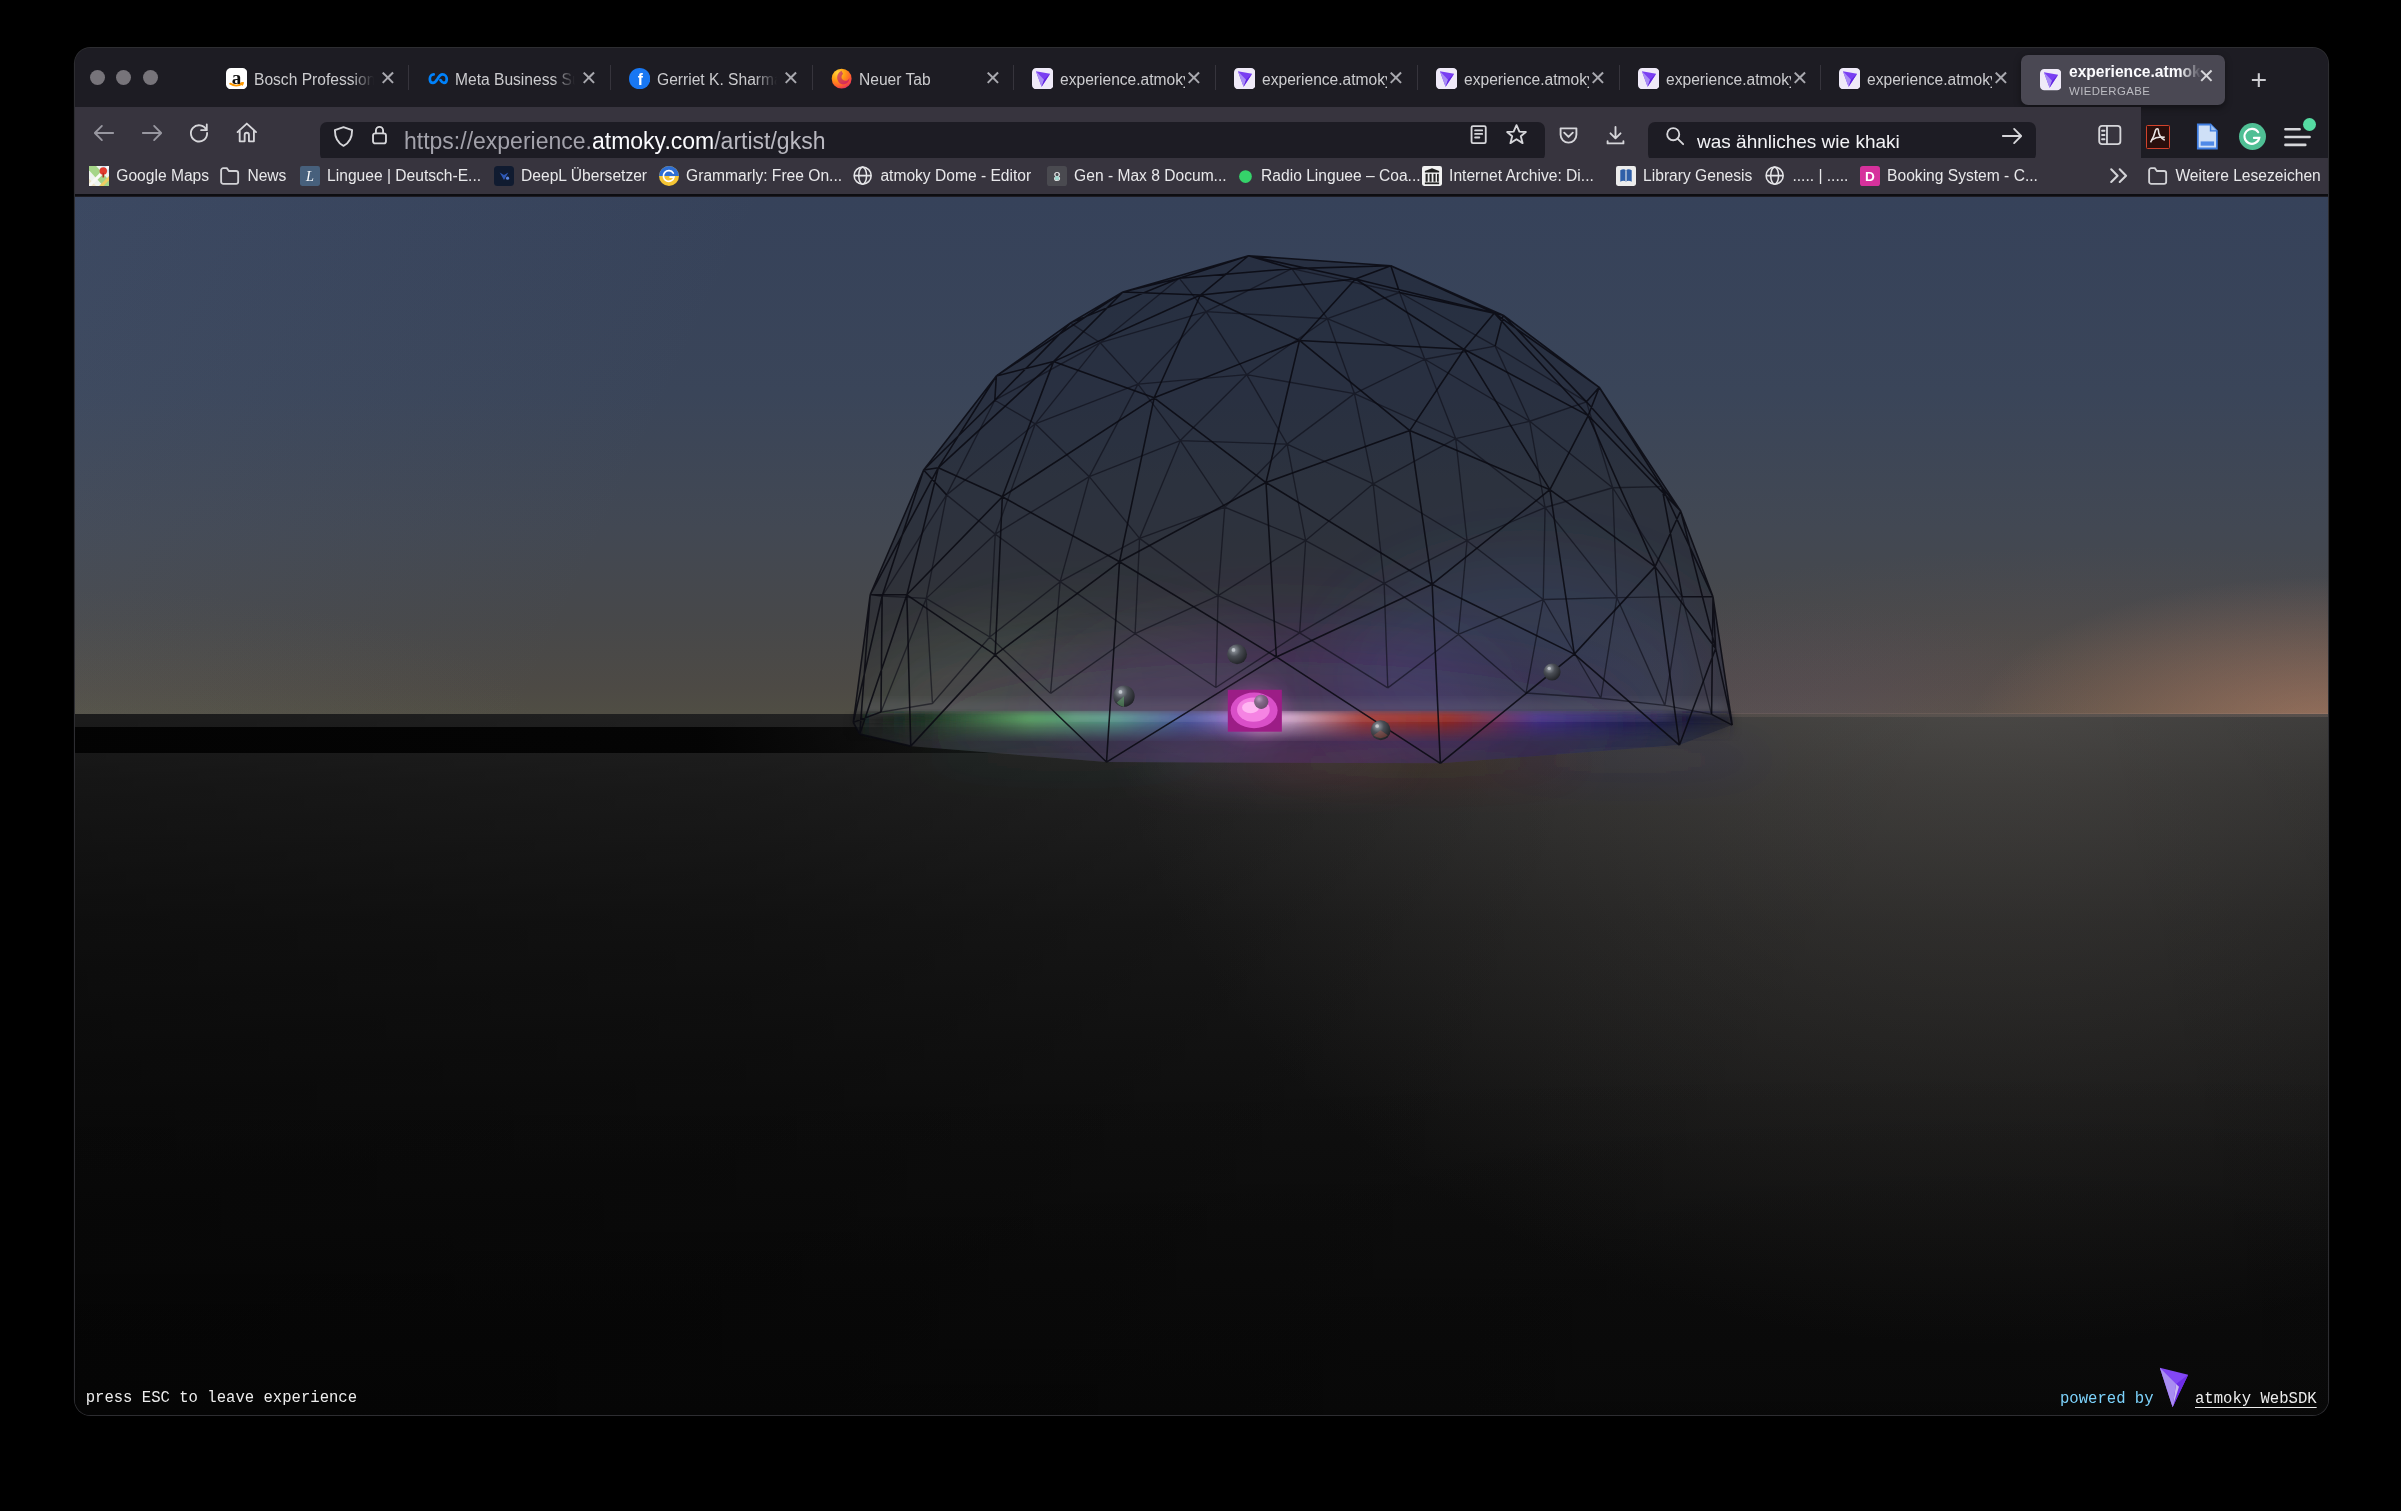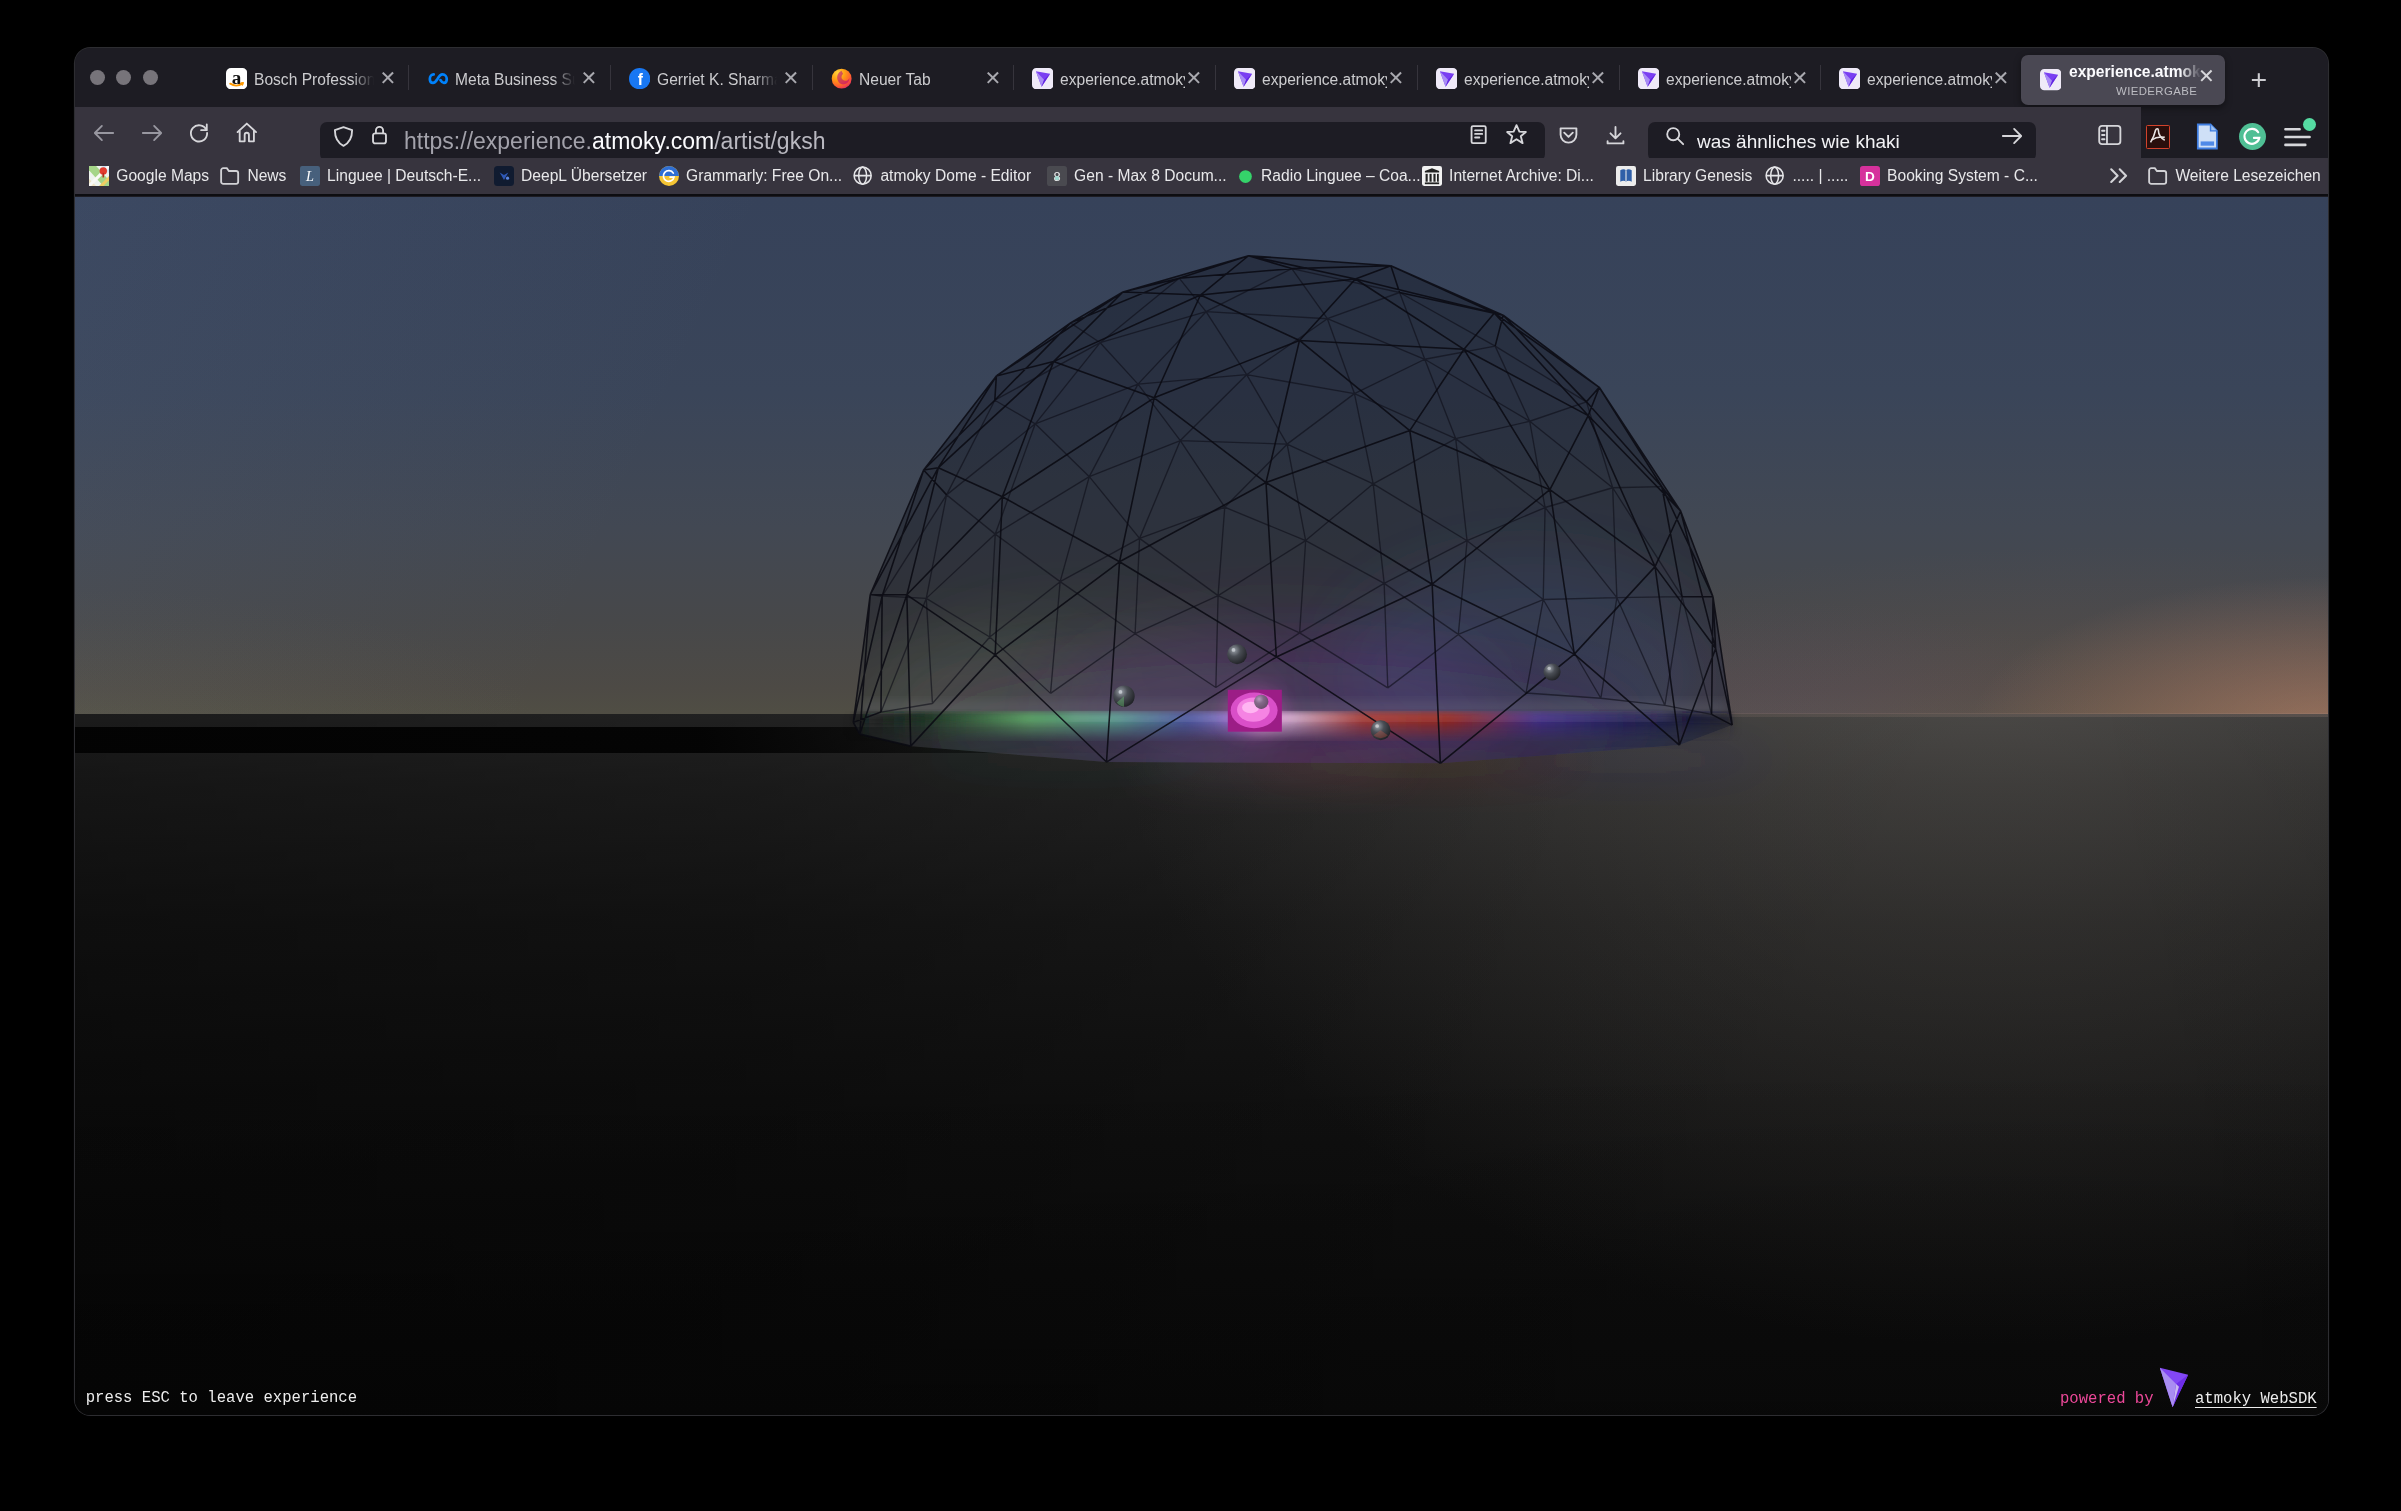--- a/index.html
+++ b/index.html
@@ -42,21 +42,21 @@
       radial-gradient(925px 711px at 85% -6%, rgba(110,105,99,0.40), rgba(110,105,99,0) 95%),
       linear-gradient(90deg, rgba(0,0,0,0.46) 0%, rgba(0,0,0,0.34) 30%, rgba(0,0,0,0.17) 50%, rgba(0,0,0,0.04) 66%, rgba(0,0,0,0.0) 88%, rgba(0,0,0,0.05) 100%),
       linear-gradient(180deg, #323232 0%, #272727 10%, #1a1a1a 30%, #121212 55%, #0e0e0e 80%, #0c0c0c 100%);
   }
   .hband { position:absolute; left:0; top:530px; width:1494px; height:25.6px;
     background:linear-gradient(90deg, rgba(2,2,2,0.95) 0%, rgba(2,2,2,0.92) 42%, rgba(2,2,2,0.0) 78%); }
   .domesvg { position:absolute; left:0; top:0; width:2253px; height:1218px; }
   .esc { position:absolute; left:10.7px; top:1192px; font-family:"Liberation Mono", monospace;
     font-size:15.6px; color:#ededed; }
   .powtxt { position:absolute; left:1985px; top:1193px; font-family:"Liberation Mono", monospace;
-    font-size:15.6px; color:#ec4899; }
+    font-size:15.6px; color:#7dd3fc; }
   .powlogo { position:absolute; left:2084px; top:1170px; }
   .powlnk { position:absolute; left:2120px; top:1193px; font-family:"Liberation Mono", monospace;
     font-size:15.6px; color:#ededed; text-decoration:underline; text-underline-offset:3.6px; }
 </style>
 </head>
 <body>
 <div class="win">
 
   <div class="tabbar">
     <div class="tl" style="left:15px;"></div>
@@ -162,21 +162,21 @@
       <div class="cls">✕</div>
     </div>
 <div class="atab">
   <div style="position:absolute;left:18.5px;top:14.2px;width:21.3px;height:21.3px;"><svg width="21.3" height="21.3" viewBox="0 0 30 30">
               <rect width="30" height="30" rx="6" fill="#efeaf8"></rect>
               <path d="M5.5 4.5 L25.5 8 L13.5 26.5 Z" fill="#7a3ff2"></path>
               <path d="M5.5 4.5 L17 16.5 L13.5 26.5 Z" fill="#a98df5"></path>
               <path d="M17 16.5 L25.5 8 L13.5 26.5 Z" fill="#6226e0"></path>
             </svg></div>
   <div style="position:absolute;left:48px;top:5px;width:135px;height:22px;font-size:15.6px;line-height:23px;color:#fbfbfe;font-weight:700;white-space:nowrap;overflow:hidden;-webkit-mask-image:linear-gradient(90deg,#000 82%,transparent 98%);mask-image:linear-gradient(90deg,#000 82%,transparent 98%);">experience.atmoky</div>
-  <div style="position:absolute;left:48px;top:30px;font-size:11.4px;color:#bcbcc2;letter-spacing:0.4px;margin-left:47px;">WIEDERGABE</div>
+  <div style="position:absolute;left:48px;top:30px;font-size:11.4px;color:#bcbcc2;letter-spacing:0.4px;">WIEDERGABE</div>
   <div style="position:absolute;right:8.5px;top:11.4px;width:20px;height:20px;color:#d6d6da;font-size:20px;line-height:20px;text-align:center;">✕</div>
 </div>
       </div>
     <div style="position:absolute; left:2171px; top:19px; width:25.6px; height:25.6px; color:#cdcdd1; font-size:28.5px; line-height:24px; text-align:center; font-weight:300;">+</div>
   </div>
 
   <div class="navbar" id="navbar">
       <div style="position:absolute;left:17px;top:13.5px;"><svg width="24" height="24" viewBox="0 0 34 34">
           <path d="M30 17 H5 M14 7 L4 17 L14 27" stroke="#9897a0" stroke-width="2.6" fill="none" stroke-linecap="round" stroke-linejoin="round"></path>
         </svg></div>

